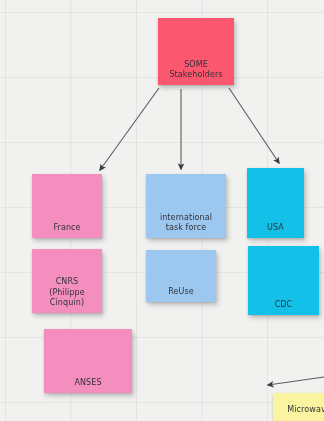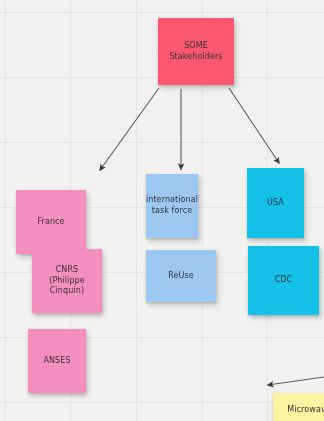--- a/index.html
+++ b/index.html
@@ -16,21 +16,21 @@
     background-image:
       linear-gradient(to right, rgba(0,0,0,0.055) 1px, transparent 1px),
       linear-gradient(to bottom, rgba(0,0,0,0.055) 1px, transparent 1px);
     background-size: 65.5px 65px;
     background-position: 5px 12px;
     font-family: "DejaVu Sans", "Liberation Sans", sans-serif;
   }
   .note {
     position: absolute;
     display: flex;
-    align-items: center;
+    align-items: flex-end;
     justify-content: center;
     text-align: center;
     box-sizing: border-box;
     padding: 4px 5px;
     color: #333238;
     font-size: 8px;
     line-height: 1.32;
     letter-spacing: 0.1px;
     box-shadow: 2px 3px 5px rgba(0,0,0,0.20), 0 1px 2px rgba(0,0,0,0.12);
   }
@@ -64,30 +64,30 @@
       <line class="conn" stroke="#5b5b5b" stroke-width="1.1" marker-end="url(#arrowhead)" x1="229" y1="88" x2="279" y2="163"></line>
     </g>
     <g>
       <line class="conn" stroke="#5b5b5b" stroke-width="1.1" marker-end="url(#arrowhead)" x1="324" y1="377" x2="268" y2="385"></line>
     </g>
   </svg>
 
   <div class="note" style="left: 158px; top: 18px; width: 76px; height: 67px; background: rgb(251, 87, 111);">
     <span class="note-text">SOME<br>Stakeholders</span>
   </div>
-  <div class="note" style="left: 16px; top: 174px; width: 70px; height: 64px; background: rgb(244, 142, 190); margin-top: 16px;">
+  <div class="note" style="left: 32px; top: 174px; width: 70px; height: 64px; background: rgb(244, 142, 190);">
     <span class="note-text">France</span>
   </div>
   <div class="note" style="left: 32px; top: 249px; width: 70px; height: 64px; background: rgb(244, 142, 190);">
     <span class="note-text">CNRS<br>(Philippe<br>Cinquin)</span>
   </div>
-  <div class="note" style="left: 28px; top: 329px; width: 58px; height: 64px; background: rgb(244, 142, 190);">
+  <div class="note" style="left: 44px; top: 329px; width: 88px; height: 64px; background: rgb(244, 142, 190);">
     <span class="note-text">ANSES</span>
   </div>
-  <div class="note" style="left: 146px; top: 174px; width: 52px; height: 64px; background: rgb(156, 199, 239);">
+  <div class="note" style="left: 146px; top: 174px; width: 80px; height: 64px; background: rgb(156, 199, 239);">
     <span class="note-text">international<br>task force</span>
   </div>
   <div class="note" style="left: 146px; top: 250px; width: 70px; height: 52px; background: rgb(156, 199, 239);">
     <span class="note-text">ReUse</span>
   </div>
   <div class="note" style="left: 247px; top: 168px; width: 57px; height: 70px; background: rgb(18, 192, 232);">
     <span class="note-text">USA</span>
   </div>
   <div class="note" style="left: 248px; top: 246px; width: 71px; height: 69px; background: rgb(18, 192, 232);">
     <span class="note-text">CDC</span>

